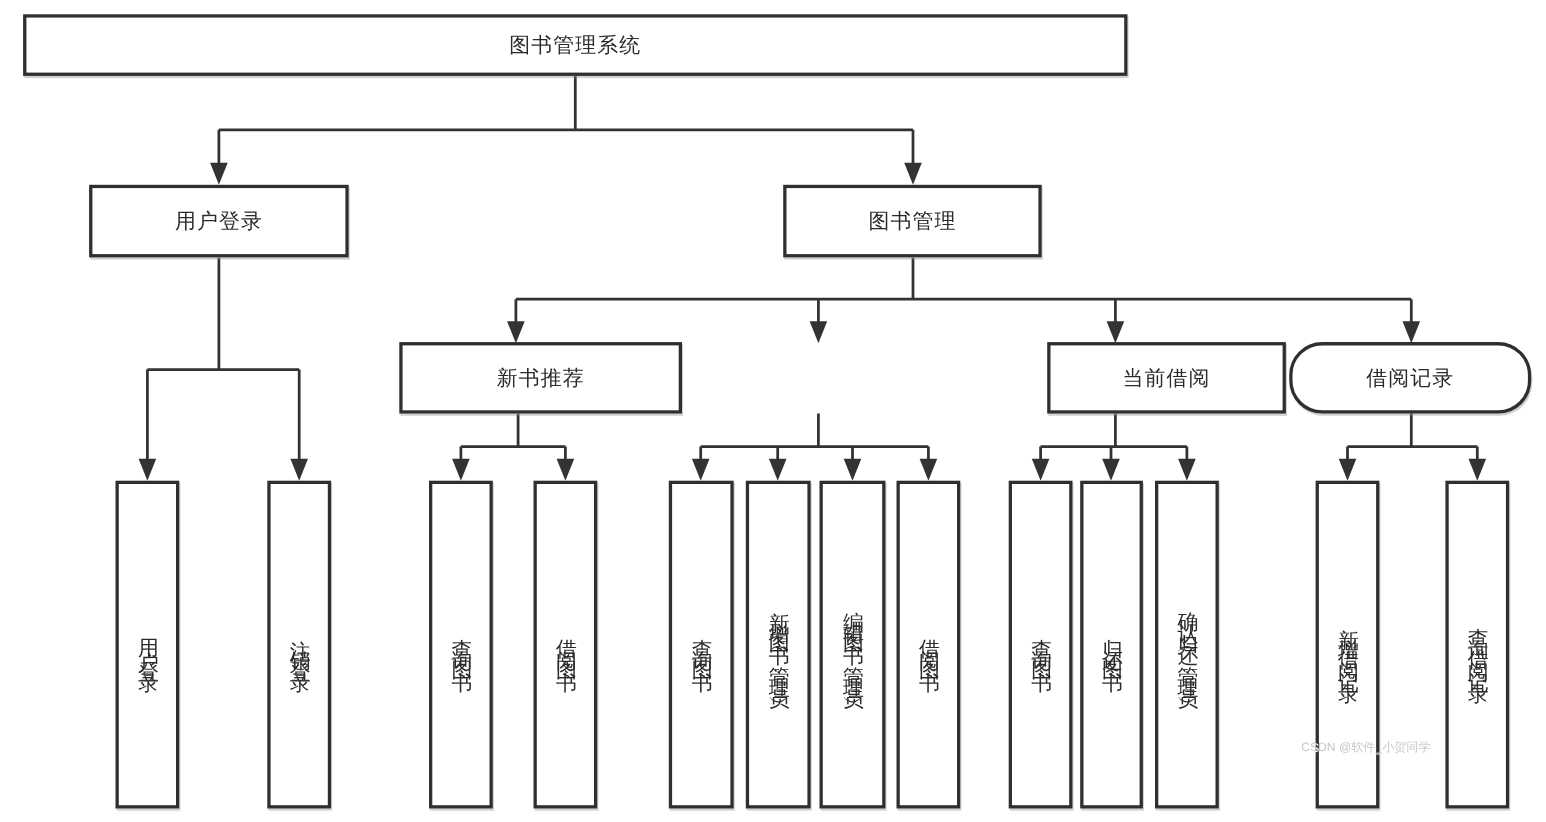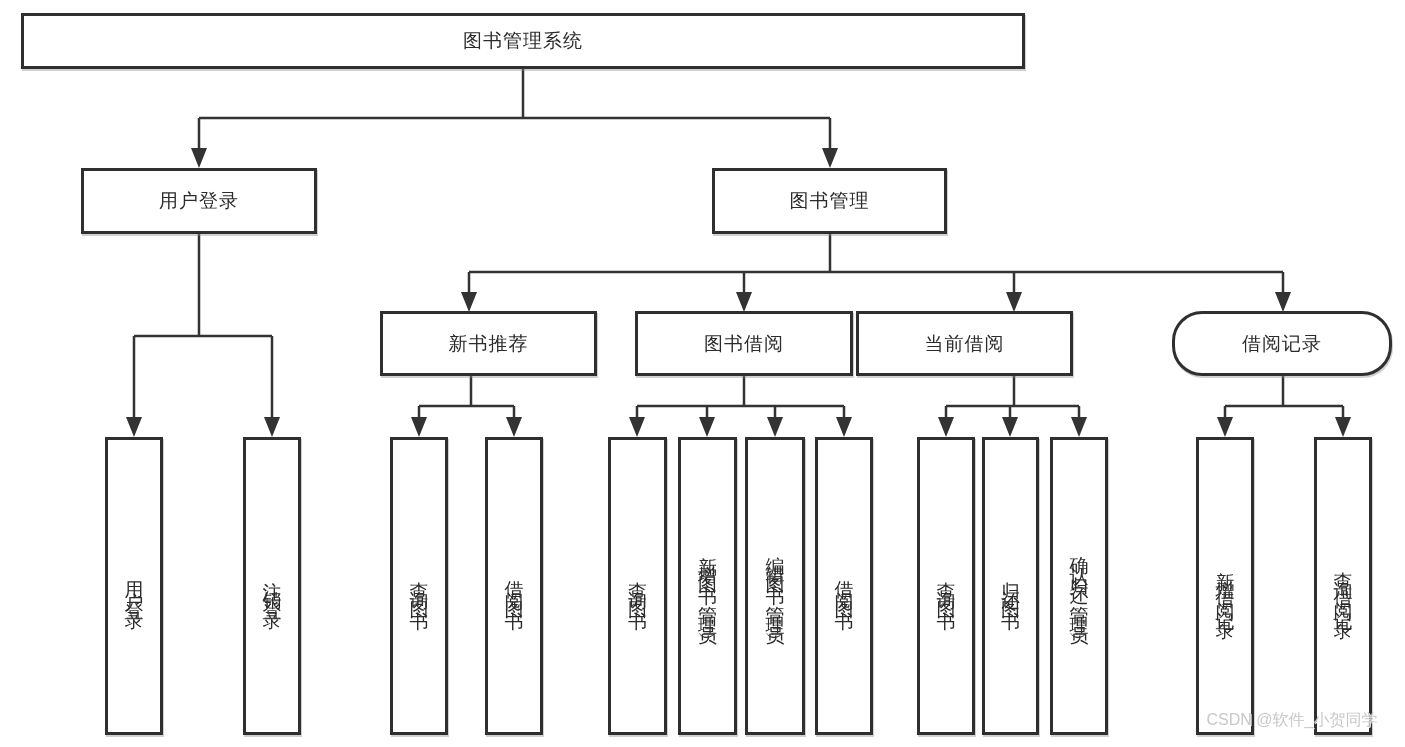--- a/index.html
+++ b/index.html
@@ -38,25 +38,25 @@
   }
   .hnode{letter-spacing:1px;text-align:center;}
   .vnode{
     writing-mode:vertical-rl;
     text-orientation:mixed;
     letter-spacing:10px;
     line-height:1.15;
   }
   #watermark{
     position:absolute;
-    left:1183px;top:710px;width:218px;
-    font-size:16px;
+    left:1183px;top:672px;width:218px;
+    font-size:11px;
     color:var(--watermark);
     text-shadow:1px 1px 0 #ffffff;
-    text-align:center;
+    text-align:left;
     white-space:nowrap;
   }
 </style>
 </head>
 <body>
 
 <div id="canvas">
 
   <svg id="wires" viewBox="0 0 1405 747" xmlns="http://www.w3.org/2000/svg" aria-hidden="true">
 
@@ -106,23 +106,22 @@
       <polygon class="carrow" points="1217,417 1233,417 1225,437"></polygon>
       <polygon class="carrow" points="1335,417 1351,417 1343,437"></polygon>
     </g>
   </svg>
 
   <div class="node hnode" style="left:21px;top:13px;width:1004px;height:56px;">图书管理系统</div>
 
   <div class="node hnode" style="left:81px;top:168px;width:236px;height:66px;">用户登录</div>
   <div class="node hnode" style="left:712px;top:168px;width:235px;height:66px;text-align:center;">图书管理</div>
 
-  <div class="node hnode" style="left:363px;top:311px;width:217px;height:65px;margin-left:17px;">新书推荐</div>
-  <div class="node hnode" style="left:635px;top:311px;width:218px;height:65px;">图书借阅</div>
-  <div class="node hnode" style="left:856px;top:311px;width:217px;height:65px;">当前借阅</div>
+  <div class="node hnode" style="left:363px;top:311px;width:257px;height:65px;">新书推荐</div>
+  <div class="node hnode" style="left:952px;top:311px;width:217px;height:65px;">当前借阅</div>
   <div class="node hnode" style="left:1172px;top:311px;width:220px;height:65px;border-radius:30px;">借阅记录</div>
 
   <div class="node vnode" style="left:105px;top:437px;width:58px;height:298px;">用户登录</div>
   <div class="node vnode" style="left:243px;top:437px;width:58px;height:298px;">注销登录</div>
 
   <div class="node vnode" style="left:390px;top:437px;width:58px;height:298px;">查询图书</div>
   <div class="node vnode" style="left:485px;top:437px;width:58px;height:298px;">借阅图书</div>
 
   <div class="node vnode" style="left:608px;top:437px;width:59px;height:298px;">查询图书</div>
   <div class="node vnode" style="left:678px;top:437px;width:59px;height:298px;">新增图书（管理员）</div>

